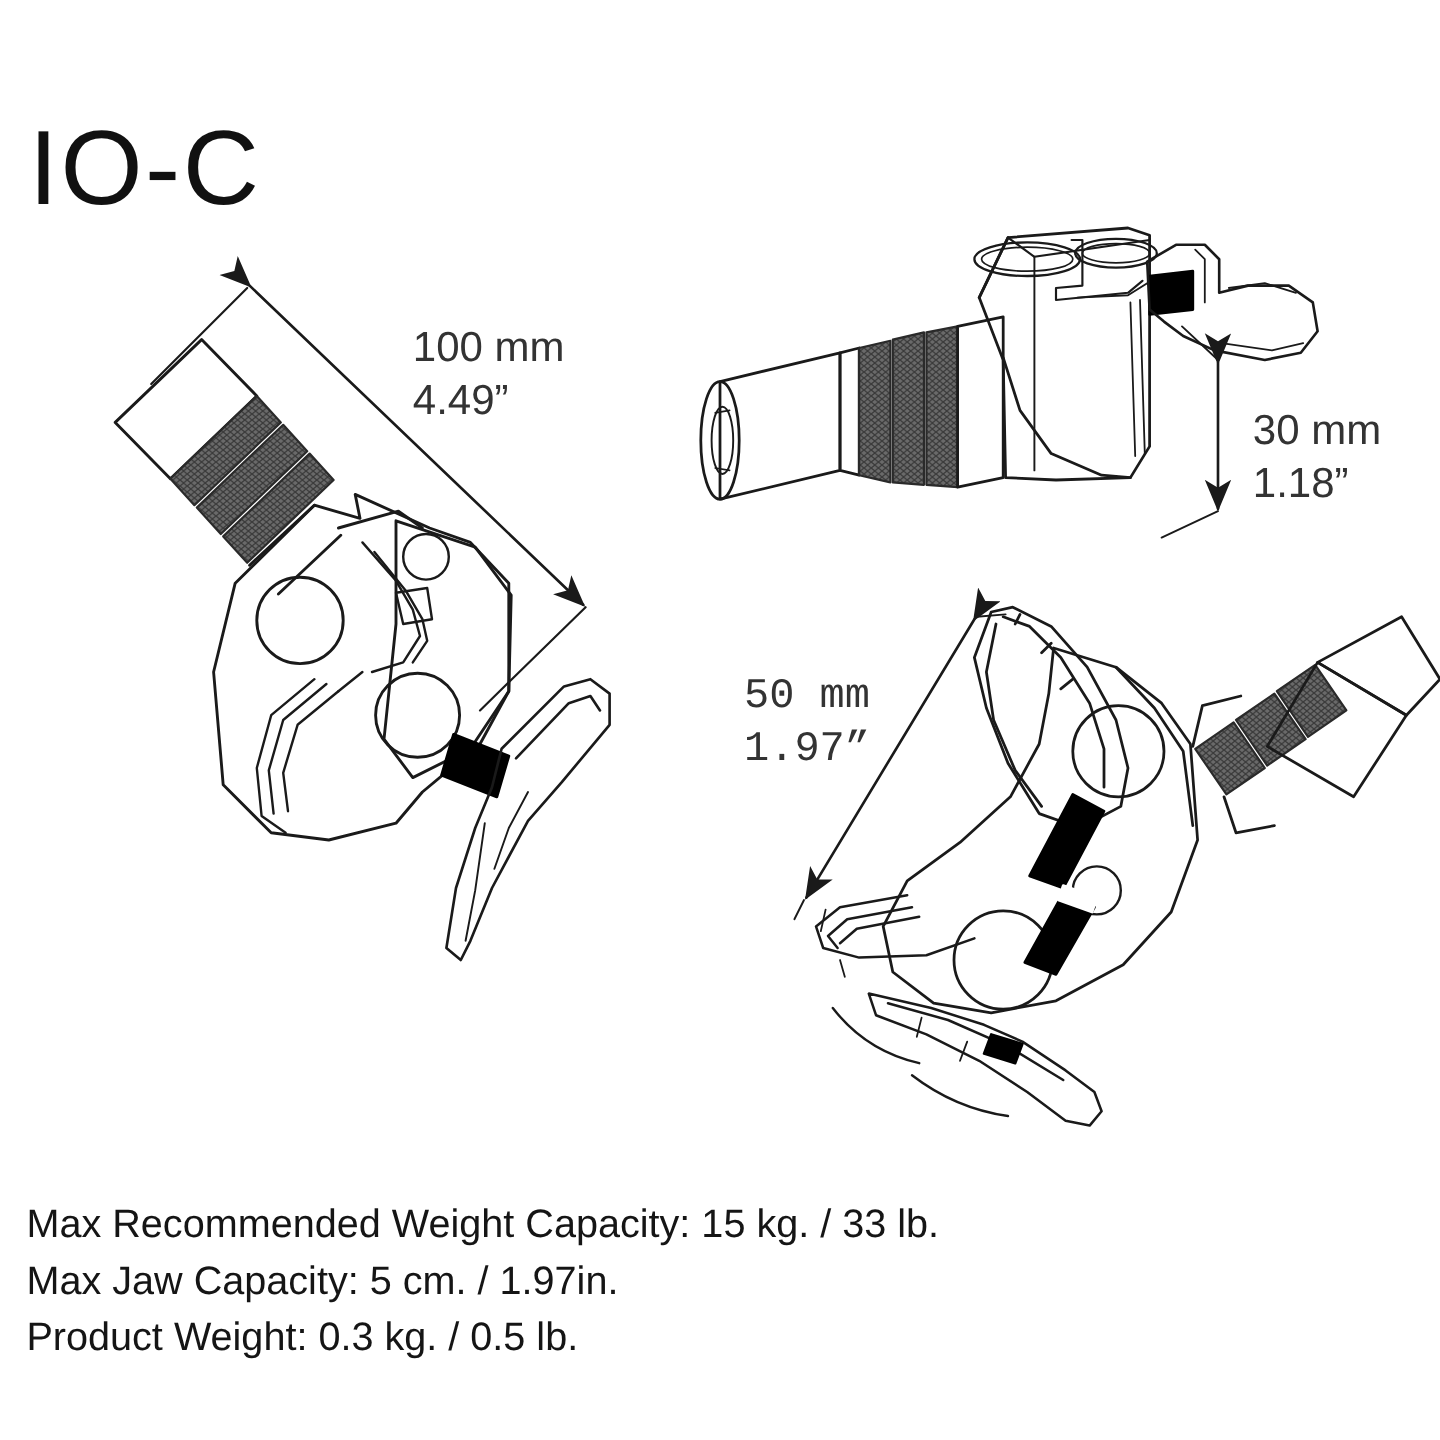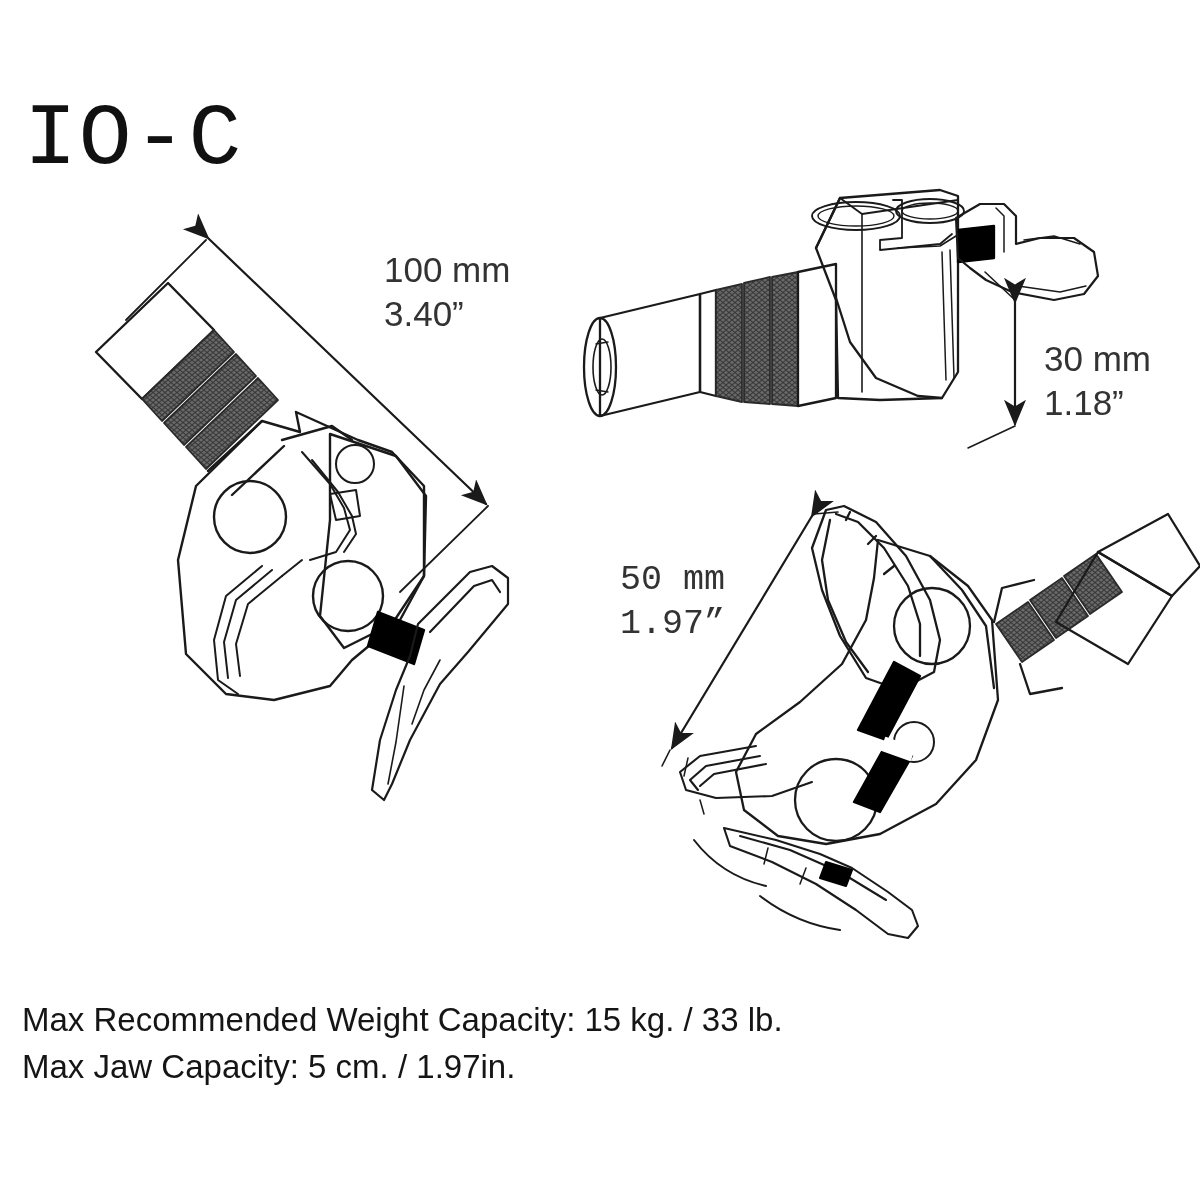--- a/index.html
+++ b/index.html
@@ -28,34 +28,34 @@
     height: 1200px;
   }
   .product-title {
     position: absolute;
     left: 24px;
     top: 96px;
     font-size: 88px;
     line-height: 1;
     letter-spacing: 2px;
     font-weight: 400;
-    font-family: Liberation Mono, monospace;
+    font-family: Liberation Sans, sans-serif;
     color: #111111;
     white-space: nowrap;
   }
   .dim-label {
     position: absolute;
     font-size: 35px;
     line-height: 44px;
     color: #333333;
     font-family: "Liberation Sans", sans-serif;
     white-space: nowrap;
   }
   .dim-label .ln2 { display: block; }
-  #dim-100 { left: 344px; top: 248px; margin-left: 40px; }
+  #dim-100 { left: 344px; top: 268px; }
   #dim-30  { left: 1044px; top: 337px; }
   #dim-50  { left: 620px; top: 558px; font-family: Liberation Mono, monospace; }
   .specs {
     position: absolute;
     left: 22px;
     top: 996px;
     font-size: 33px;
     line-height: 47px;
     color: #151515;
     font-family: "Liberation Sans", sans-serif;
@@ -260,31 +260,32 @@
 
       <g stroke-width="2">
         <path d="M694,840 C714,866 740,880 766,886"></path>
         <path d="M760,896 C786,916 812,926 840,930"></path>
       </g>
     </g>
   </svg>
 
   <div class="dim-label" id="dim-100">
     <span>100 mm</span>
-    <span class="ln2">3.40”</span>
+    <span class="ln2">4.49”</span>
   </div>
 
   <div class="dim-label" id="dim-30">
     <span>30 mm</span>
     <span class="ln2">1.18”</span>
   </div>
 
   <div class="dim-label" id="dim-50">
     <span>50 mm</span>
     <span class="ln2">1.97”</span>
   </div>
 
   <div class="specs">
     <div>Max Recommended Weight Capacity: 15 kg. / 33 lb.</div>
     <div>Max Jaw Capacity: 5 cm. / 1.97in.</div>
+    <div>Product Weight: 0.3 kg. / 0.5 lb.</div>
   </div>
 
 </div>
 
 </body></html>

